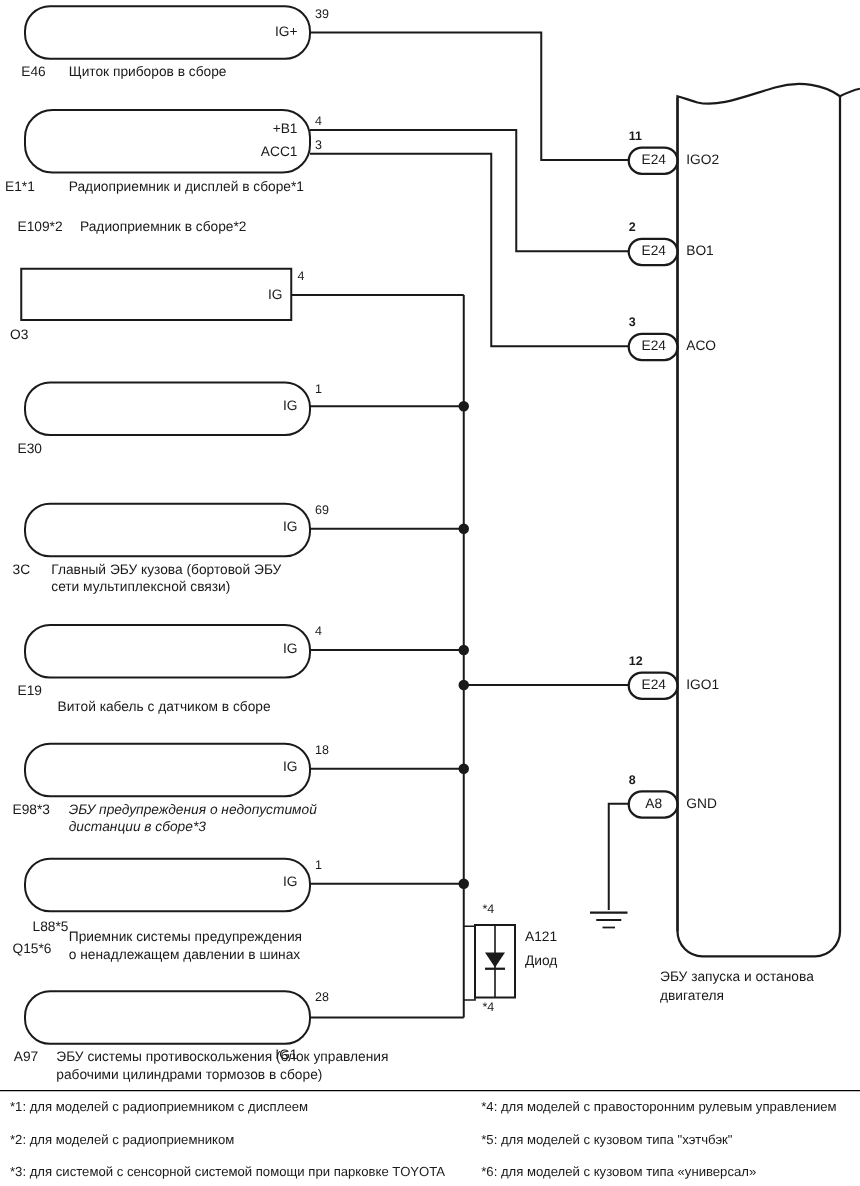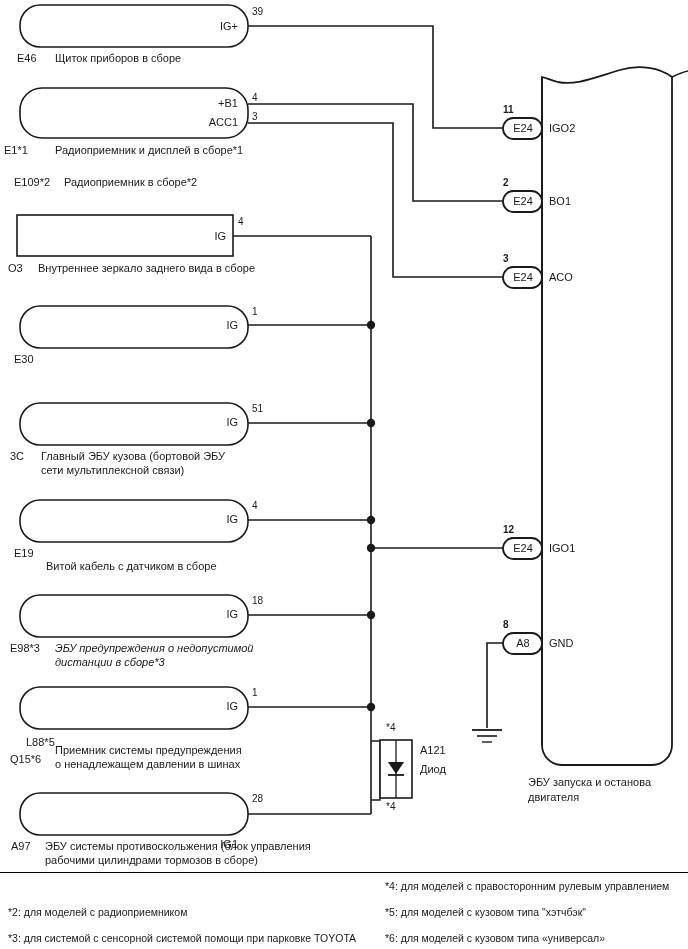--- a/index.html
+++ b/index.html
@@ -112,28 +112,27 @@
   <div class="txt pin-name" style="left:158px;top:116px;width:80px;">ACC1</div>
   <div class="txt pin-num" style="left:252px;top:111px;">3</div>
   <div class="txt comp-id" style="left:4px;top:144px;">E1*1</div>
   <div class="txt comp-desc" style="left:55px;top:144px;">Радиоприемник и дисплей в сборе*1</div>
   <div class="txt comp-id" style="left:14px;top:176px;">E109*2</div>
   <div class="txt comp-desc" style="left:64px;top:176px;">Радиоприемник в сборе*2</div>
 
   <div class="txt pin-name" style="left:150px;top:230px;width:76px;">IG</div>
   <div class="txt pin-num" style="left:238px;top:216px;">4</div>
   <div class="txt comp-id" style="left:8px;top:262px;">O3</div>
-  <div class="txt comp-desc" style="left:38px;top:262px;">Внутреннее зеркало заднего вида в сборе</div>
 
   <div class="txt pin-name" style="left:158px;top:319px;width:80px;">IG</div>
   <div class="txt pin-num" style="left:252px;top:306px;">1</div>
   <div class="txt comp-id" style="left:14px;top:353px;">E30</div>
 
   <div class="txt pin-name" style="left:158px;top:416px;width:80px;">IG</div>
-  <div class="txt pin-num" style="left:252px;top:403px;">51</div>
+  <div class="txt pin-num" style="left:252px;top:403px;">69</div>
   <div class="txt comp-id" style="left:10px;top:450px;">3C</div>
   <div class="txt comp-desc" style="left:41px;top:450px;">Главный ЭБУ кузова (бортовой ЭБУ
 сети мультиплексной связи)</div>
 
   <div class="txt pin-name" style="left:158px;top:513px;width:80px;">IG</div>
   <div class="txt pin-num" style="left:252px;top:500px;">4</div>
   <div class="txt comp-id" style="left:14px;top:547px;">E19</div>
   <div class="txt comp-desc" style="left:46px;top:560px;">Витой кабель с датчиком в сборе</div>
 
   <div class="txt pin-name" style="left:158px;top:608px;width:80px;">IG</div>
@@ -178,20 +177,21 @@
 
   <div class="txt ecu-pin-num" style="left:503px;top:619px;">8</div>
   <div class="txt conn-lbl" style="left:503px;top:637px;">A8</div>
   <div class="txt ecu-term" style="left:549px;top:637px;">GND</div>
 
   <div class="txt ecu-name" style="left:528px;top:775px;">ЭБУ запуска и останова
 двигателя</div>
 
   <div class="foot-sep" style="top:872px;"></div>
 
+  <div class="txt note" style="left:8px;top:880px;">*1: для моделей с радиоприемником с дисплеем</div>
   <div class="txt note" style="left:8px;top:906px;">*2: для моделей с радиоприемником</div>
   <div class="txt note" style="left:8px;top:932px;">*3: для системой с сенсорной системой помощи при парковке TOYOTA</div>
 
   <div class="txt note" style="left:385px;top:880px;">*4: для моделей с правосторонним рулевым управлением</div>
   <div class="txt note" style="left:385px;top:906px;">*5: для моделей с кузовом типа "хэтчбэк"</div>
   <div class="txt note" style="left:385px;top:932px;">*6: для моделей с кузовом типа «универсал»</div>
 
 </div>
 
 </body></html>

